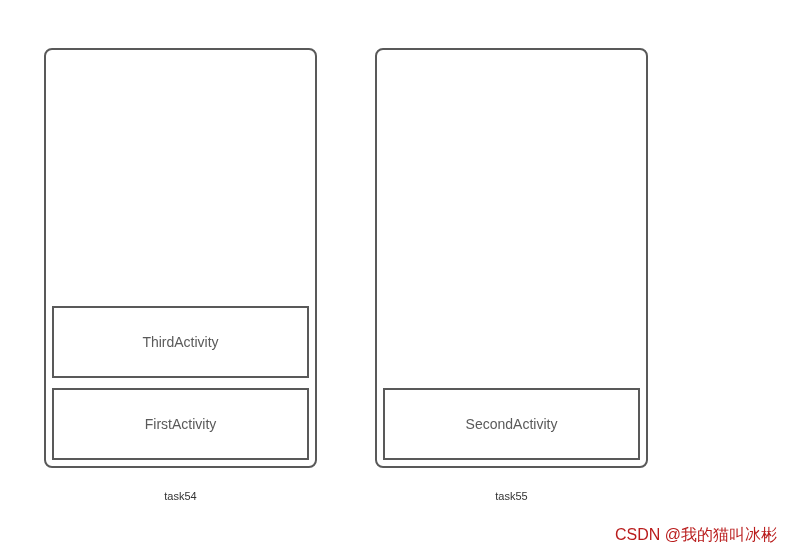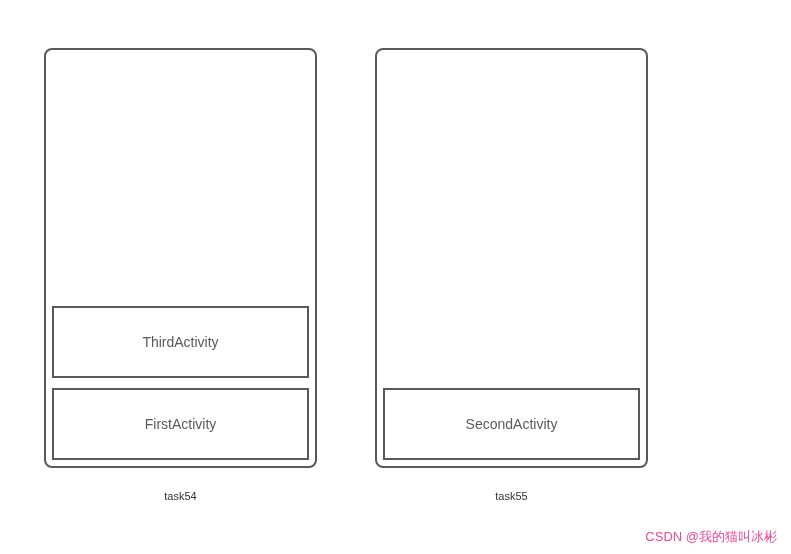--- a/index.html
+++ b/index.html
@@ -51,22 +51,22 @@
     }
     .task-label {
       margin-top: 22px;
       font-size: 11px;
       color: #333333;
     }
     .watermark {
       position: absolute;
       right: 14px;
       bottom: 8px;
-      font-size: 13px;
-      color: #ec4899;
+      font-size: 16px;
+      color: #b91c1c;
       font-family: Arial, sans-serif;
     }
   </style>
 </head>
 <body>
 
 <div class="container">
 
   <div class="task-group">
     <div class="phone-frame">

